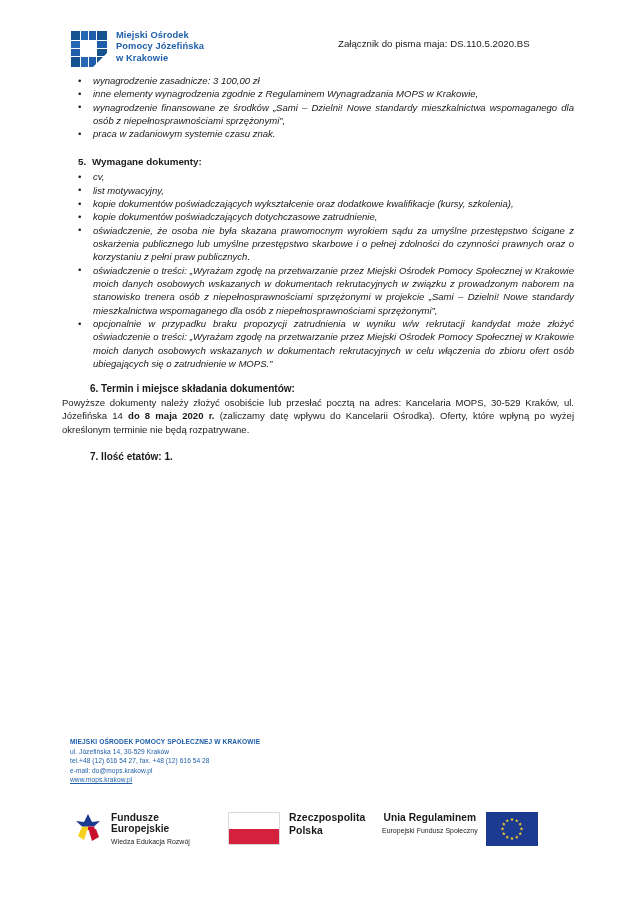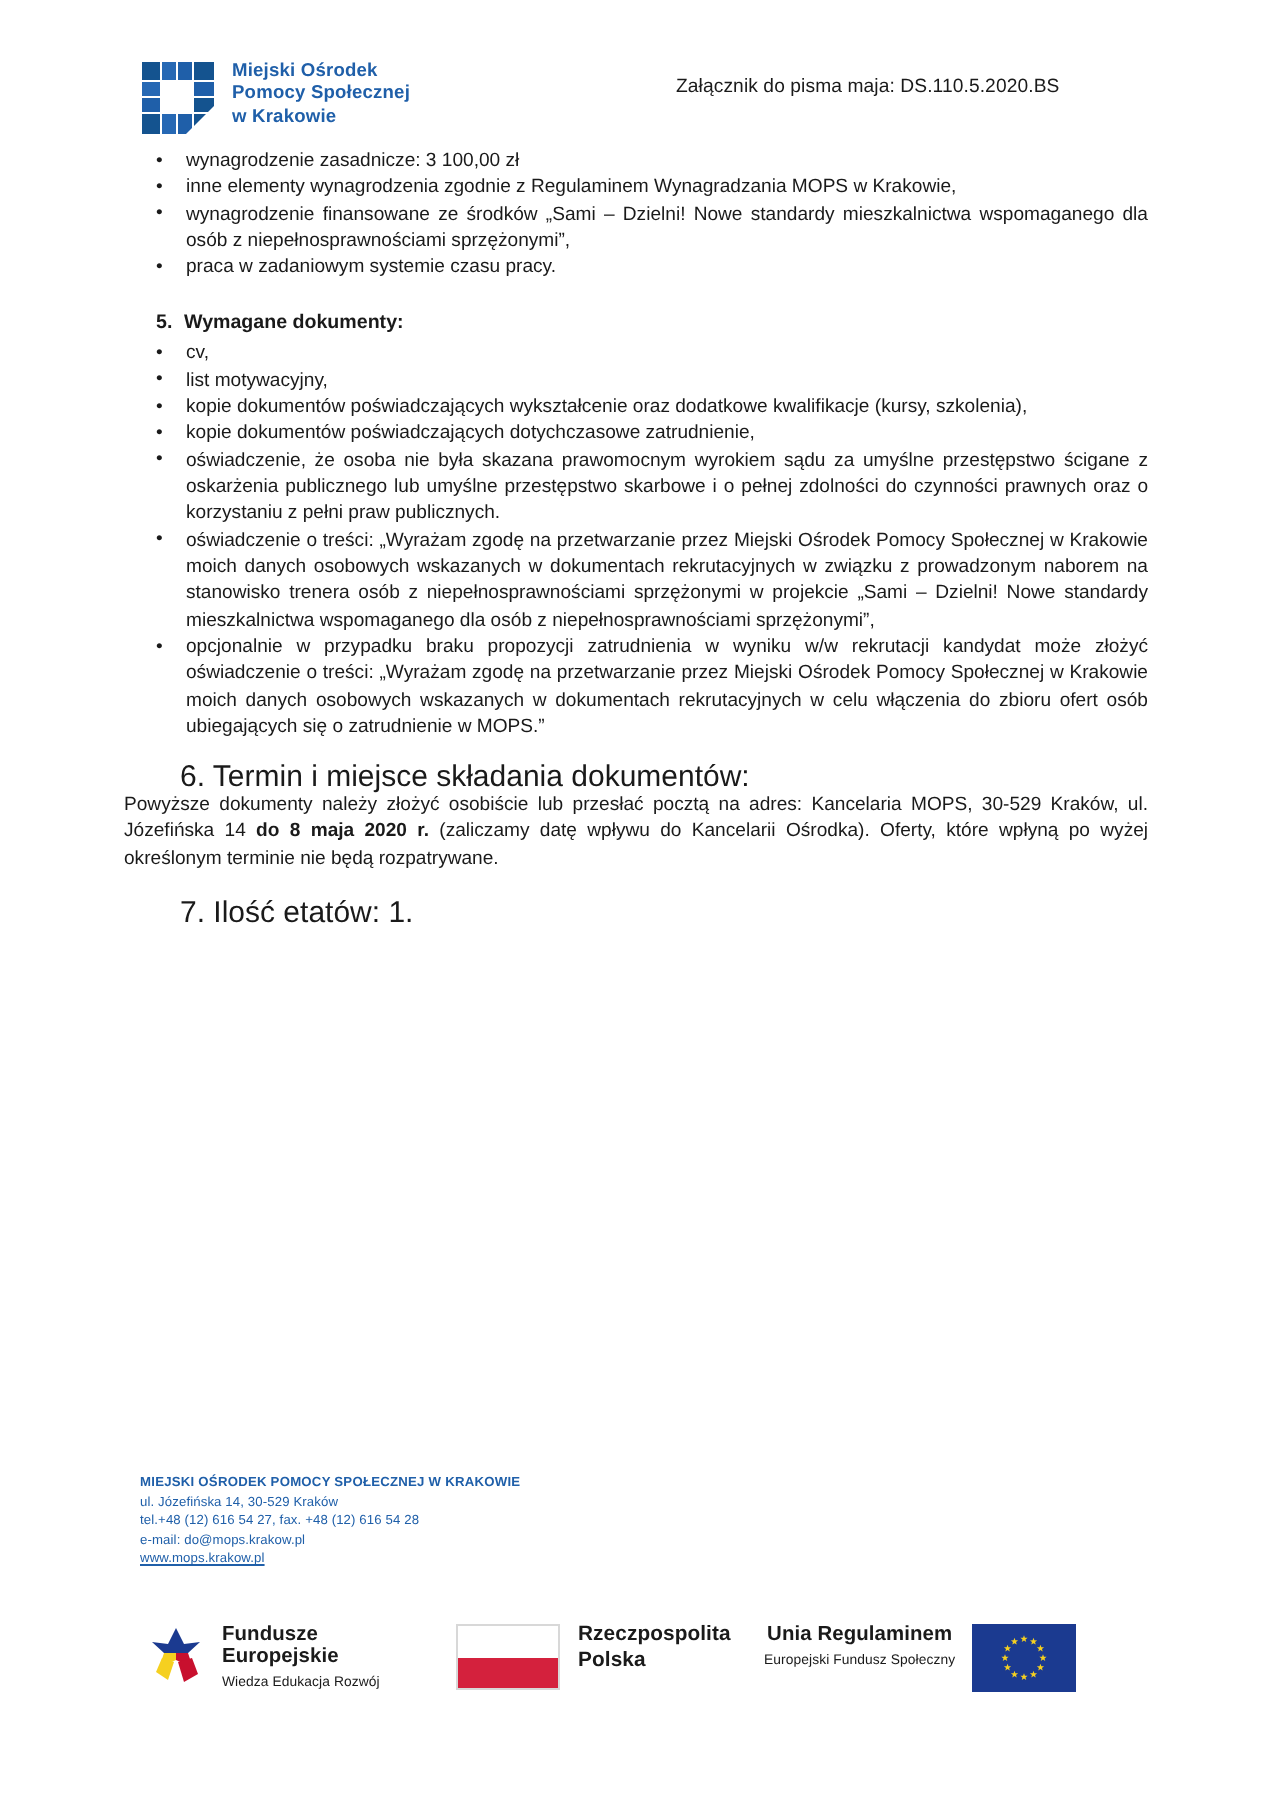--- a/index.html
+++ b/index.html
@@ -84,20 +84,21 @@
     padding: 0;
   }
   ul.bullets > li {
     position: relative;
     padding-left: 31px;
     font-size: 9.55px;
     line-height: 13.35px;
     text-align: justify;
     margin: 0;
     text-justify: inter-word;
+    font-style: italic;
   }
   ul.bullets > li::before {
     content: "\2022";
     position: absolute;
     left: 16px;
     top: -0.5px;
     font-size: 9.5px;
     line-height: 13.35px;
     color: #1a1a1a;
   }
@@ -110,22 +111,22 @@
     padding-left: 16px;
     margin-top: 7.5px;
     margin-bottom: 1.5px;
   }
   .section-num .numlabel {
     display: inline-block;
     width: 14px;
   }
 
   .para-head {
-    font-size: 15px;
-    font-weight: normal;
+    font-size: 10px;
+    font-weight: bold;
     line-height: 13.6px;
     padding-left: 28px;
   }
   p.para {
     font-size: 9.55px;
     line-height: 13.35px;
     text-align: justify;
     margin: 0;
   }
   .gap-sm { height: 7px; }
@@ -268,35 +269,35 @@
         <div class="blk" style="left:18px; top:26px; width:7px;  height:10px;"></div>
         <div class="blk dark" style="left:26px; top:26px; width:10px; height:10px;"></div>
         <svg width="36" height="36" viewBox="0 0 36 36" style="position:absolute;left:0;top:0;">
           <polygon points="36,22 36,36 22,36" fill="#ffffff"></polygon>
           <polygon points="0,0 14,0 0,14" fill="#ffffff" opacity="0"></polygon>
           <path d="M3 3 L13 3 L13 6 L6 6 L6 13 L3 13 Z" fill="#ffffff" opacity="0"></path>
         </svg>
       </div>
       <div class="logo-text">
         <div>Miejski Ośrodek</div>
-        <div>Pomocy Społecznej</div>
+        <div>Pomocy Józefińska</div>
         <div>w Krakowie</div>
       </div>
     </div>
 
     <div class="doc-ref">Załącznik do pisma maja: DS.110.5.2020.BS</div>
   </div>
 
   <div class="content">
 
     <ul class="bullets">
       <li class="nojust">wynagrodzenie zasadnicze: 3 100,00 zł</li>
       <li>inne elementy wynagrodzenia zgodnie z Regulaminem Wynagradzania MOPS w Krakowie,</li>
       <li>wynagrodzenie finansowane ze środków „Sami – Dzielni! Nowe standardy mieszkalnictwa wspomaganego dla osób z niepełnosprawnościami sprzężonymi”,</li>
-      <li class="nojust">praca w zadaniowym systemie czasu pracy.</li>
+      <li class="nojust">praca w zadaniowym systemie czasu znak.</li>
     </ul>
 
     <div class="gap-sm"></div>
 
     <div class="section-num">
       <span class="numlabel">5.</span><span>Wymagane dokumenty:</span>
     </div>
 
     <ul class="bullets">
       <li class="nojust">cv,</li>

